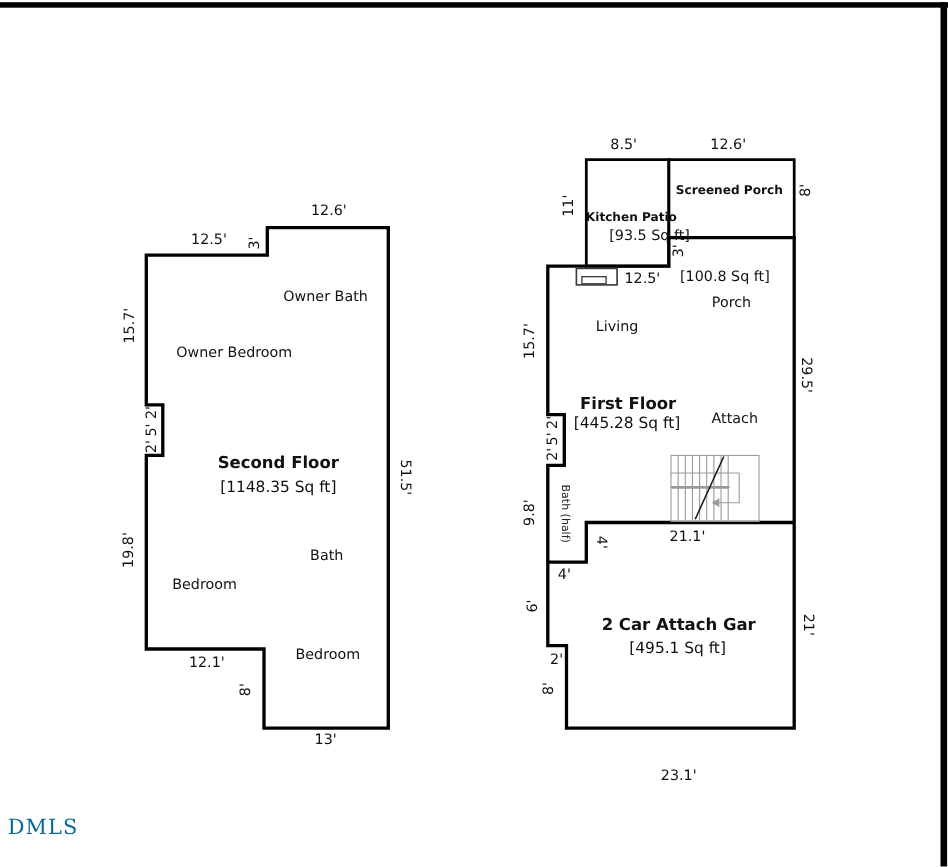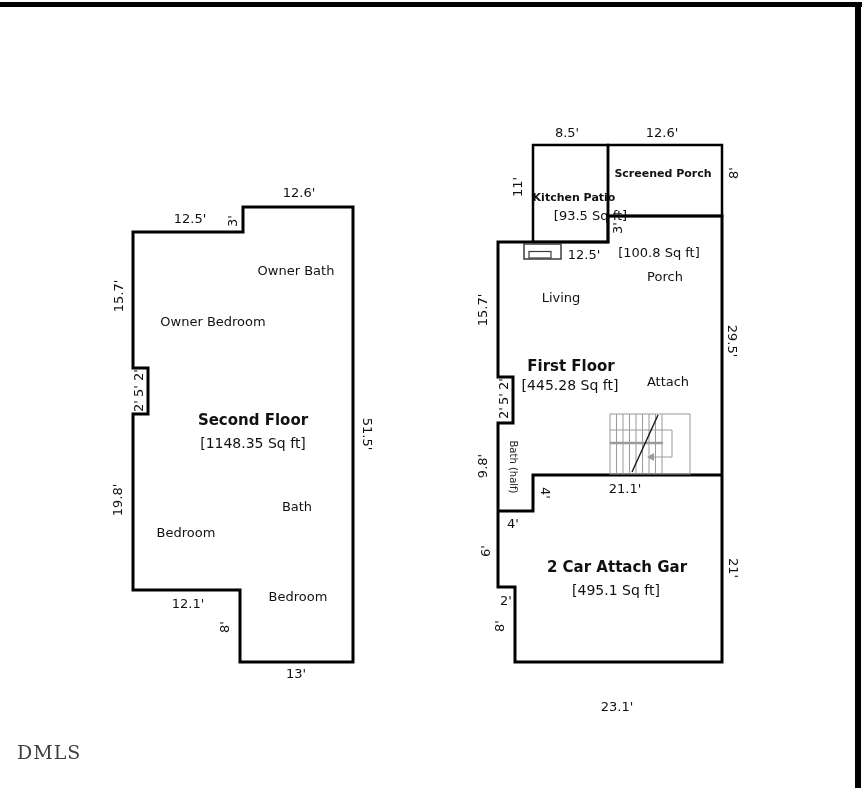--- a/index.html
+++ b/index.html
@@ -9,21 +9,21 @@
   .label{position:absolute;font-size:13px;color:#111;white-space:nowrap;
          transform:translate(-50%,-50%);line-height:1.15;}
   .rot90{transform:translate(-50%,-50%) rotate(90deg);}
   .rotm90{transform:translate(-50%,-50%) rotate(-90deg);}
   .bold{font-weight:bold;}
   .title{font-size:15px;font-weight:bold;text-align:right;}
   .area{font-size:14px;}
   .tiny{font-size:11px;}
   .bathhalf{font-size:10px;color:#222;}
   .watermark{position:absolute;left:7px;top:742px;font-family:"DejaVu Serif",serif;
-             font-size:19px;color:#404040;letter-spacing:1px;transform:none;margin-left:10px;}
+             font-size:19px;color:#0369a1;letter-spacing:1px;transform:none;}
 </style>
 </head>
 <body>
 
 <div id="canvas">
 
   <svg id="plan-svg" width="862" height="788" viewBox="0 0 862 788">
 
     <rect x="0" y="2" width="862" height="5" fill="#000"></rect>
     <rect x="855" y="2" width="6" height="786" fill="#000"></rect>

